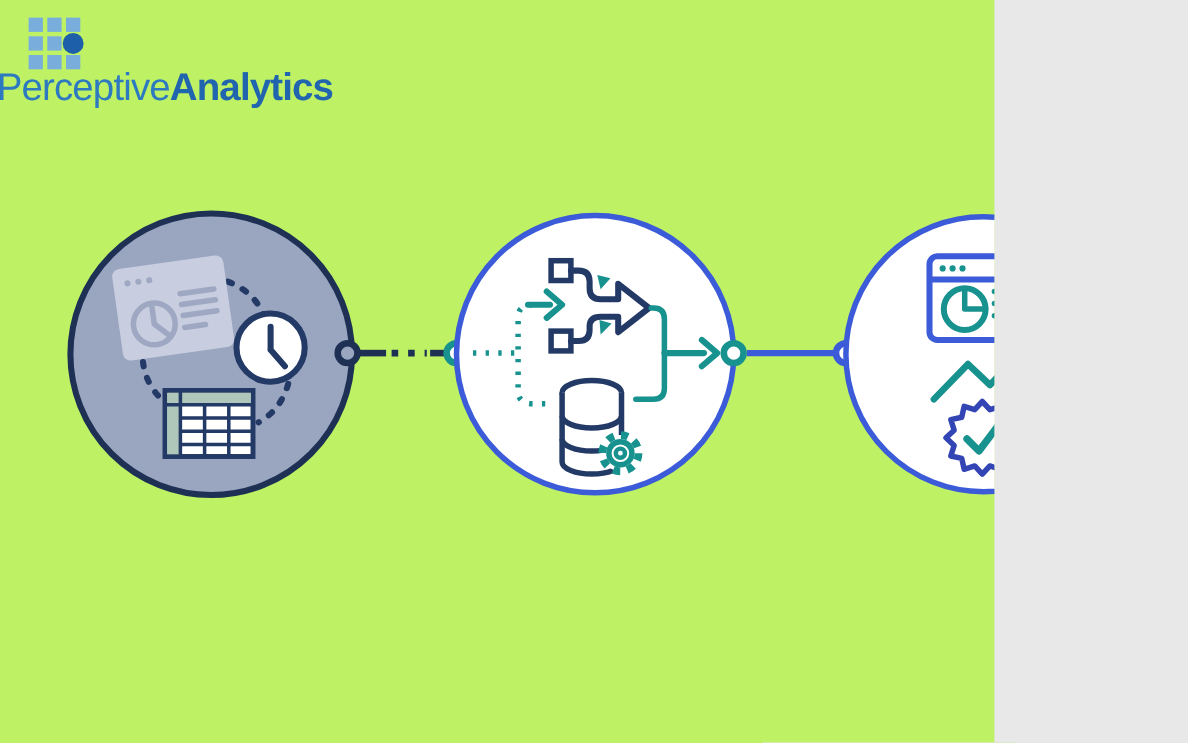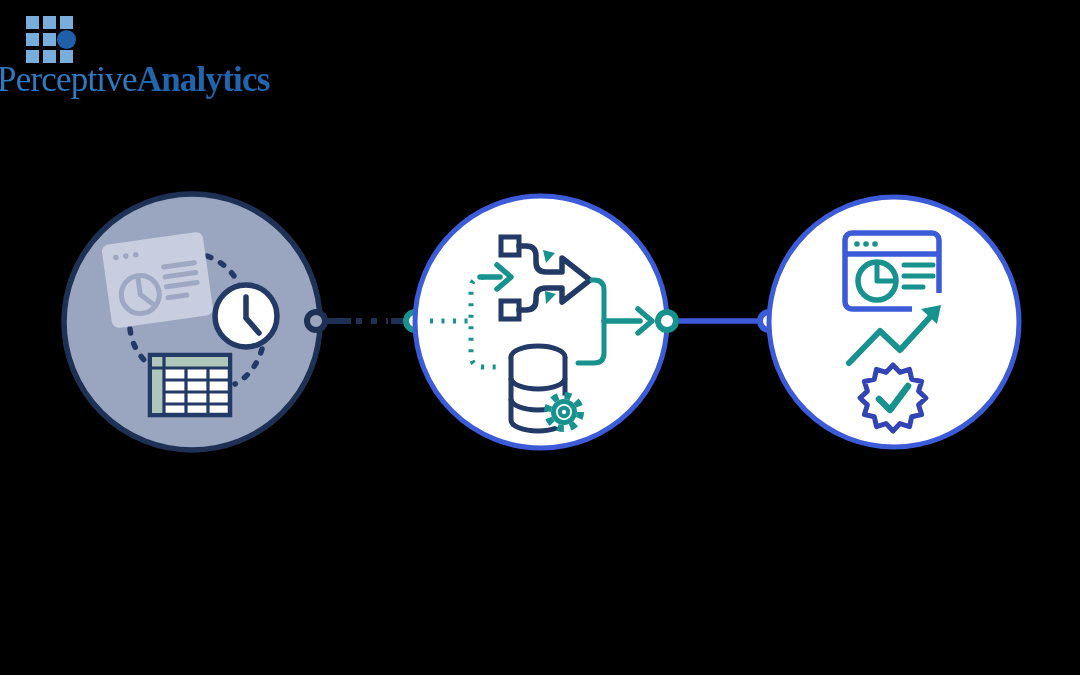--- a/index.html
+++ b/index.html
@@ -1,21 +1,21 @@
 <!DOCTYPE html>
 <html><head>
 <meta charset="utf-8">
 <style>
   html,body{margin:0;padding:0;background:#e8e8e8;}
   .canvas{
     position:relative;
-    width:1080px;height:675px;
-    background:#000000;
+    width:904px;height:675px;
+    background:#bef264;
     overflow:hidden;
-    font-family:Liberation Serif, serif;
+    font-family:Liberation Sans, sans-serif;
   }
   
   .logo{position:absolute;left:0;top:0;width:300px;height:110px;}
   .logo-grid{
     position:absolute;left:26px;top:16px;
     display:grid;grid-template-columns:repeat(3,13px);grid-template-rows:repeat(3,13px);
     gap:4px;
   }
   .logo-cell{width:13px;height:13px;background:#79AEDC;}
   .logo-dot{

